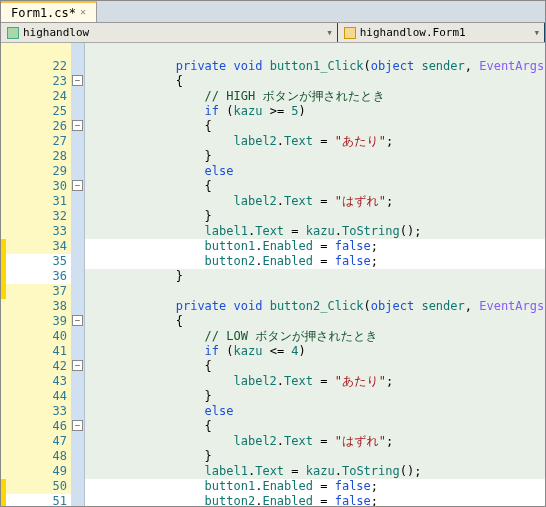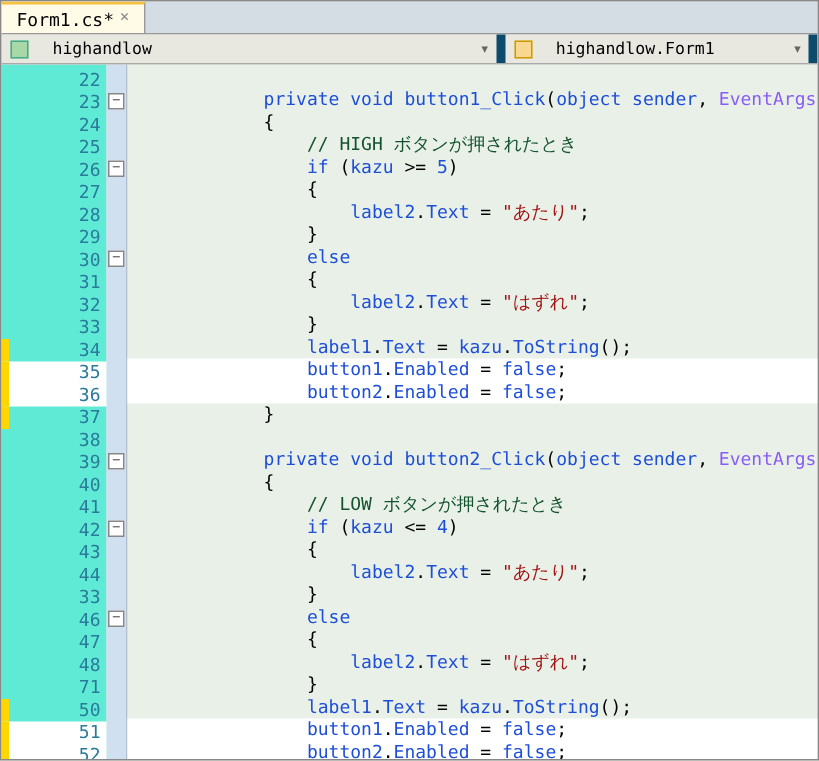--- a/index.html
+++ b/index.html
@@ -2,43 +2,43 @@
 <html><head>
 <meta charset="utf-8">
 <style>
 *{margin:0;padding:0;box-sizing:border-box}
 body{font-family:Consolas,'MS Gothic',monospace;font-size:13px;background:#f0f0e8;width:546px;height:507px;overflow:hidden;border:1px solid #888}
 .tabs{display:flex;background:#d4dce4;border-bottom:1px solid #999;height:22px}
 .tab{padding:3px 10px;border-right:1px solid #999;font-size:12px;display:flex;align-items:flex-start;gap:4px;cursor:pointer}
 .tab.active{background:#fffbe6;border-top:2px solid #f5c040}
 .close{color:#888;font-size:10px}
 .dropdowns{display:flex;background:#e8e8e0;border-bottom:1px solid #aaa;height:20px}
-.dd{flex:1;border-right:6px solid #0c4a6e;padding:2px 6px;font-size:11px;display:flex;align-items:center;gap:16px;cursor:pointer;position:relative}
+.dd{flex:1;border-right:1px solid #0c4a6e;padding:2px 6px;font-size:11px;display:flex;align-items:center;gap:4px;cursor:pointer;position:relative}
 .dd:last-child{flex:0.6}
 .dd::after{content:"▾";position:absolute;right:4px;color:#666}
 .icn{width:12px;height:12px;display:inline-block}
 .icn.cs{background:#a8d8a8;border:1px solid #4a8}
 .icn.cls{background:#f8d890;border:1px solid #c90}
 .icn.fld{background:#9cc;border:1px solid #488}
 .editor{display:flex;height:calc(100% - 42px);overflow:hidden}
-.gutter{background:#5eead4;width:70px;flex-shrink:0;text-align:right;color:#2b7a9b;font-size:12px;line-height:15px;padding-top:3px}
+.gutter{background:#fef9c3;width:70px;flex-shrink:0;text-align:right;color:#2b7a9b;font-size:12px;line-height:15px;padding-top:16px}
 .gutter .ln{padding-right:4px;height:15px;position:relative}
 .gutter .hl{background:#fff}
 .fold{position:absolute;right:-12px;top:1px;width:11px;height:11px;border:1px solid #888;background:#fff;font-size:9px;line-height:9px;text-align:center;color:#555;cursor:pointer}
 .mark{position:absolute;left:0;top:0;width:5px;height:15px;background:#ffd700}
 .foldcol{width:14px;background:#d0e0f0;flex-shrink:0;border-right:1px solid #b0c0d0}
 .code{flex:1;background:#e8f0e8;line-height:15px;font-size:12px;padding-top:1px;white-space:pre}
 .code .row{height:15px;padding-left:4px}
 .code .hl{background:#fff}
 .kw{color:#1d4ed8}
 .typ{color:#8b5cf6}
 .cm{color:#14532d}
 .str{color:#a31515}
 .op{color:#000}
-.nm{color:#1d4ed8}
+.nm{color:#0f766e}
 </style>
 </head>
 <body>
 
 <div class="tabs">
   <div class="tab active">
       <span>Form1.cs*</span>
       <span class="close">✕</span>
     </div>
 </div>
@@ -76,20 +76,20 @@
       <div class="ln">39<span class="fold">−</span></div>
       <div class="ln">40</div>
       <div class="ln">41</div>
       <div class="ln">42<span class="fold">−</span></div>
       <div class="ln">43</div>
       <div class="ln">44</div>
       <div class="ln">33</div>
       <div class="ln">46<span class="fold">−</span></div>
       <div class="ln">47</div>
       <div class="ln">48</div>
-      <div class="ln">71</div>
+      <div class="ln">49</div>
       <div class="ln">50<span class="mark"></span></div>
       <div class="ln hl">51<span class="mark"></span></div>
       <div class="ln hl">52<span class="mark"></span></div>
     </div>
   <div class="foldcol"></div>
   <div class="code" id="code"><div class="row"></div><div class="row"><span class="sp">            </span><span class="kw">private</span><span class="sp"> </span><span class="kw">void</span><span class="sp"> </span><span class="nm">button1_Click</span><span class="op">(</span><span class="kw">object</span><span class="sp"> </span><span class="nm">sender</span><span class="op">, </span><span class="typ">EventArgs</span><span class="sp"> </span></div><div class="row"><span class="sp">            </span><span class="op">{</span></div><div class="row"><span class="sp">                </span><span class="cm">// HIGH ボタンが押されたとき</span></div><div class="row"><span class="sp">                </span><span class="kw">if</span><span class="sp"> </span><span class="op">(</span><span class="nm">kazu</span><span class="sp"> </span><span class="op">&gt;=</span><span class="sp"> </span><span class="nm">5</span><span class="op">)</span></div><div class="row"><span class="sp">                </span><span class="op">{</span></div><div class="row"><span class="sp">                    </span><span class="nm">label2</span><span class="op">.</span><span class="nm">Text</span><span class="sp"> </span><span class="op">=</span><span class="sp"> </span><span class="str">"あたり"</span><span class="op">;</span></div><div class="row"><span class="sp">                </span><span class="op">}</span></div><div class="row"><span class="sp">                </span><span class="kw">else</span></div><div class="row"><span class="sp">                </span><span class="op">{</span></div><div class="row"><span class="sp">                    </span><span class="nm">label2</span><span class="op">.</span><span class="nm">Text</span><span class="sp"> </span><span class="op">=</span><span class="sp"> </span><span class="str">"はずれ"</span><span class="op">;</span></div><div class="row"><span class="sp">                </span><span class="op">}</span></div><div class="row"><span class="sp">                </span><span class="nm">label1</span><span class="op">.</span><span class="nm">Text</span><span class="sp"> </span><span class="op">=</span><span class="sp"> </span><span class="nm">kazu</span><span class="op">.</span><span class="nm">ToString</span><span class="op">();</span></div><div class="row hl"><span class="sp">                </span><span class="nm">button1</span><span class="op">.</span><span class="nm">Enabled</span><span class="sp"> </span><span class="op">=</span><span class="sp"> </span><span class="kw">false</span><span class="op">;</span></div><div class="row hl"><span class="sp">                </span><span class="nm">button2</span><span class="op">.</span><span class="nm">Enabled</span><span class="sp"> </span><span class="op">=</span><span class="sp"> </span><span class="kw">false</span><span class="op">;</span></div><div class="row"><span class="sp">            </span><span class="op">}</span></div><div class="row"></div><div class="row"><span class="sp">            </span><span class="kw">private</span><span class="sp"> </span><span class="kw">void</span><span class="sp"> </span><span class="nm">button2_Click</span><span class="op">(</span><span class="kw">object</span><span class="sp"> </span><span class="nm">sender</span><span class="op">, </span><span class="typ">EventArgs</span><span class="sp"> </span></div><div class="row"><span class="sp">            </span><span class="op">{</span></div><div class="row"><span class="sp">                </span><span class="cm">// LOW ボタンが押されたとき</span></div><div class="row"><span class="sp">                </span><span class="kw">if</span><span class="sp"> </span><span class="op">(</span><span class="nm">kazu</span><span class="sp"> </span><span class="op">&lt;=</span><span class="sp"> </span><span class="nm">4</span><span class="op">)</span></div><div class="row"><span class="sp">                </span><span class="op">{</span></div><div class="row"><span class="sp">                    </span><span class="nm">label2</span><span class="op">.</span><span class="nm">Text</span><span class="sp"> </span><span class="op">=</span><span class="sp"> </span><span class="str">"あたり"</span><span class="op">;</span></div><div class="row"><span class="sp">                </span><span class="op">}</span></div><div class="row"><span class="sp">                </span><span class="kw">else</span></div><div class="row"><span class="sp">                </span><span class="op">{</span></div><div class="row"><span class="sp">                    </span><span class="nm">label2</span><span class="op">.</span><span class="nm">Text</span><span class="sp"> </span><span class="op">=</span><span class="sp"> </span><span class="str">"はずれ"</span><span class="op">;</span></div><div class="row"><span class="sp">                </span><span class="op">}</span></div><div class="row"><span class="sp">                </span><span class="nm">label1</span><span class="op">.</span><span class="nm">Text</span><span class="sp"> </span><span class="op">=</span><span class="sp"> </span><span class="nm">kazu</span><span class="op">.</span><span class="nm">ToString</span><span class="op">();</span></div><div class="row hl"><span class="sp">                </span><span class="nm">button1</span><span class="op">.</span><span class="nm">Enabled</span><span class="sp"> </span><span class="op">=</span><span class="sp"> </span><span class="kw">false</span><span class="op">;</span></div><div class="row hl"><span class="sp">                </span><span class="nm">button2</span><span class="op">.</span><span class="nm">Enabled</span><span class="sp"> </span><span class="op">=</span><span class="sp"> </span><span class="kw">false</span><span class="op">;</span></div></div>
 </div>
 
 </body></html>

